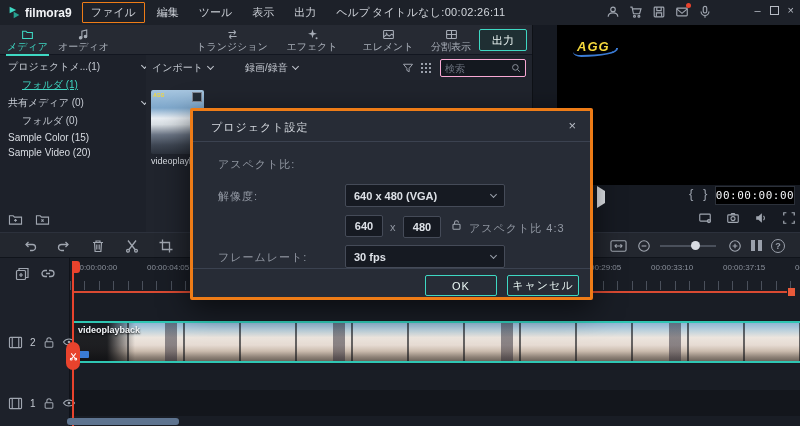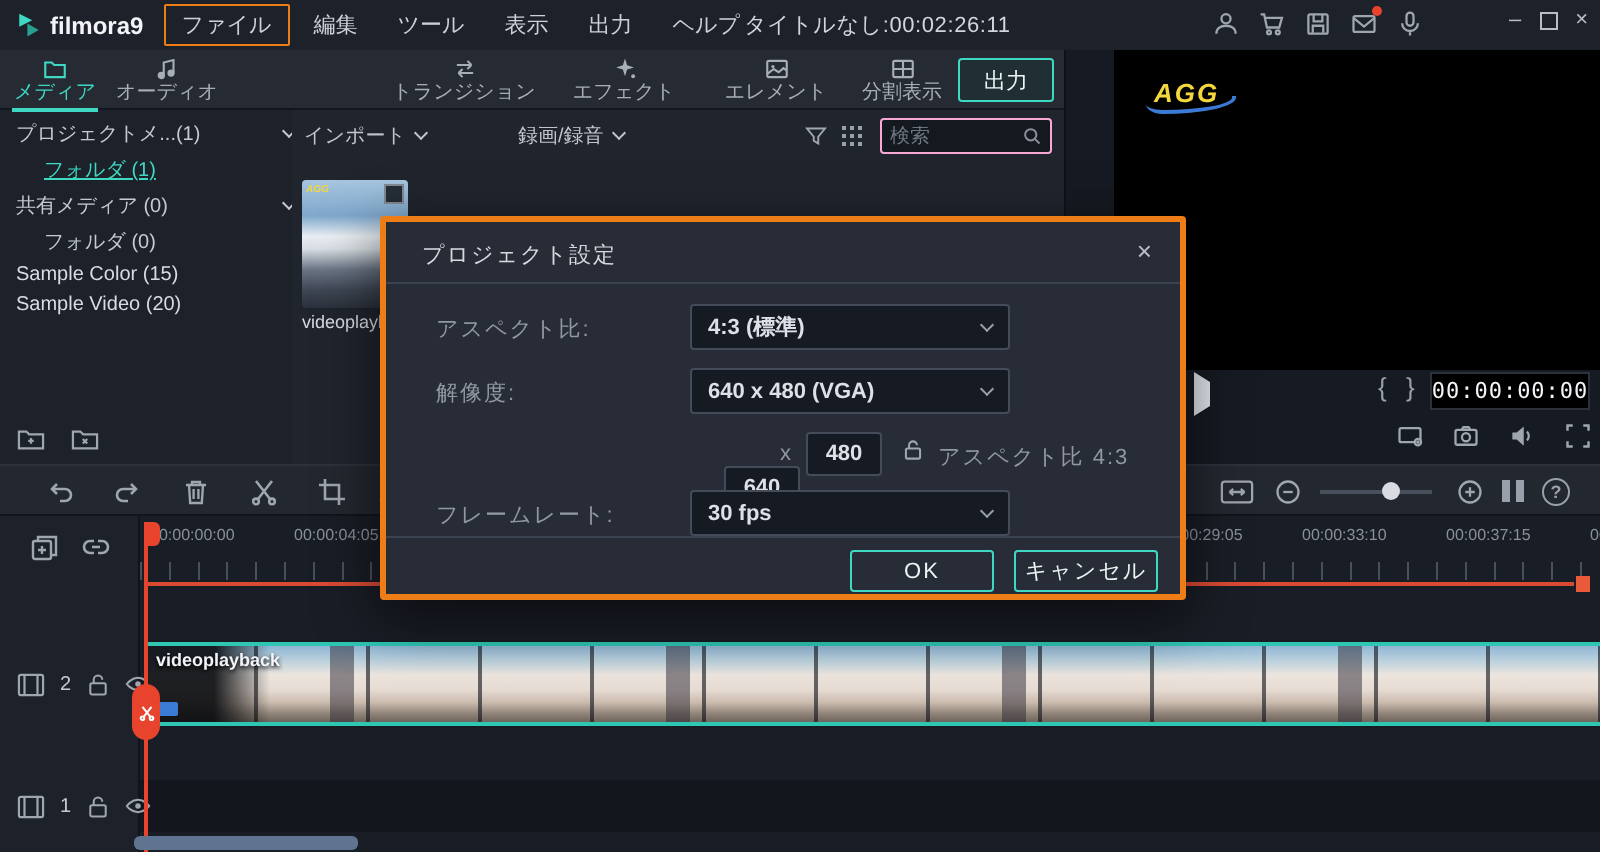--- a/index.html
+++ b/index.html
@@ -229,21 +229,21 @@
           <path d="M1.5 3h4l1.5 1.5h7.5V12h-13z"></path>
           <path d="M6.8 7l2.4 2.4M9.2 7l-2.4 2.4"></path>
         </svg>
       </span>
   </div>
 </div>
 
 <div class="media">
   <div class="media-toolbar">
     <span><span>インポート</span><span class="chev"></span></span>
-    <span style="margin-left:40px"><span>録画/録音</span><span class="chev"></span></span>
+    <span style="margin-left:26px"><span>録画/録音</span><span class="chev"></span></span>
     <span style="margin-left:auto" class="ic">
         <svg width="12" height="12" viewBox="0 0 16 16" fill="none" stroke="currentColor" stroke-width="1.3">
           <path d="M2 3h12L9.5 8.5V13l-3-1.8V8.5z"></path>
         </svg>
       </span>
     <span class="griddots"></span>
     <span class="search">
       <input placeholder="検索" style="">
       <svg width="10" height="10" viewBox="0 0 16 16" fill="none" stroke="#8a8f99" stroke-width="1.6">
           <circle cx="7" cy="7" r="4.5"></circle>
@@ -452,32 +452,28 @@
   </div>
   <div class="hscroll"></div>
 </div>
 
 <div class="dialog">
   <span class="dlg-title">プロジェクト設定</span>
   <span class="dlg-close">×</span>
   <div class="dlg-divider"></div>
 
   <span class="dlg-label" style="top:46px">アスペクト比:</span>
-  <div class="select" style="top:41px">
-    <span>4:3 (標準)</span>
-      <span class="chev"></span>
-  </div>
 
   <span class="dlg-label" style="top:78px">解像度:</span>
   <div class="select" style="top:73px">
     <span>640 x 480 (VGA)</span>
       <span class="chev"></span>
   </div>
 
-  <input class="numbox" style="left: 152px; top: 122px; margin-left: 17px;" value="640">
+  <input class="numbox" style="left: 152px; top: 104px;" value="640">
   <span class="dlg-label" style="left:197px;top:110px">x</span>
   <input class="numbox" style="left: 210px; top: 105px;" value="480">
   <span class="abs ic" style="left:258px;top:108px">
       <svg width="11" height="12" viewBox="0 0 14 15" fill="none" stroke="currentColor" stroke-width="1.3">
         <rect x="2.5" y="6.5" width="9" height="6.5" rx="1"></rect>
         <path d="M4.5 6.5V4.5a2.5 2.5 0 015 0"></path>
       </svg>
     </span>
   <span class="dlg-label" style="left:276px;top:110px">アスペクト比 4:3</span>
 

